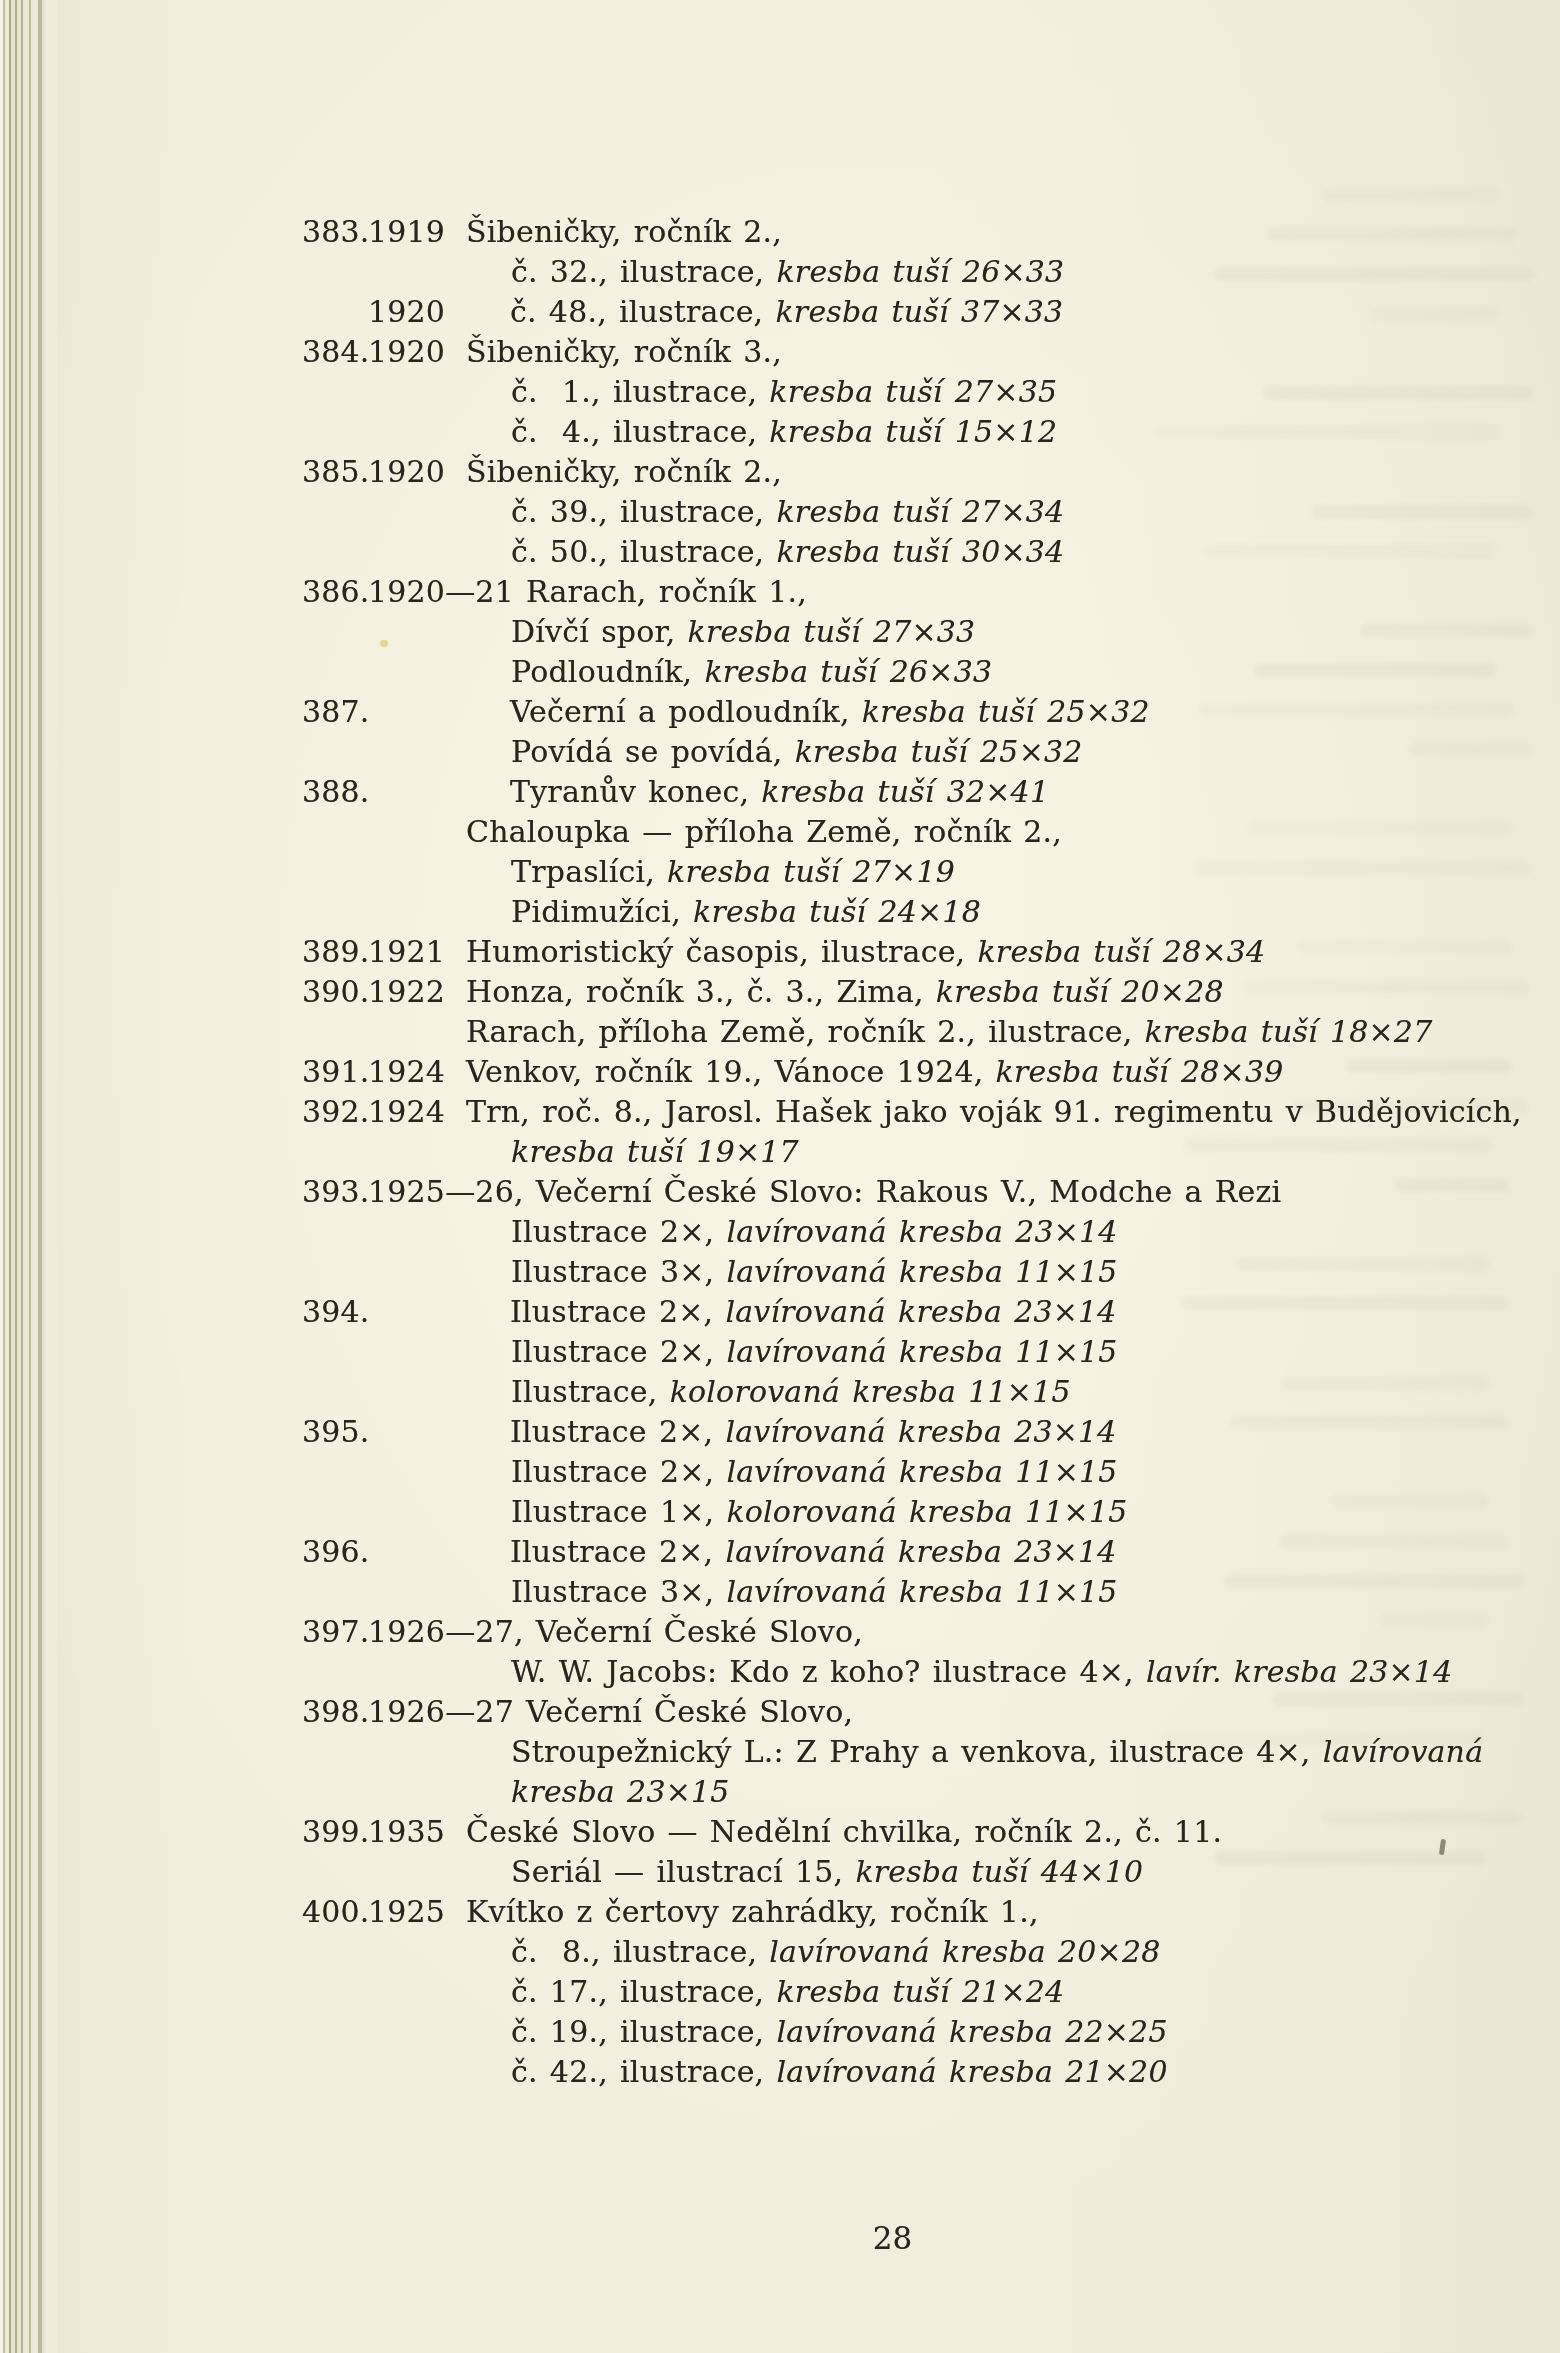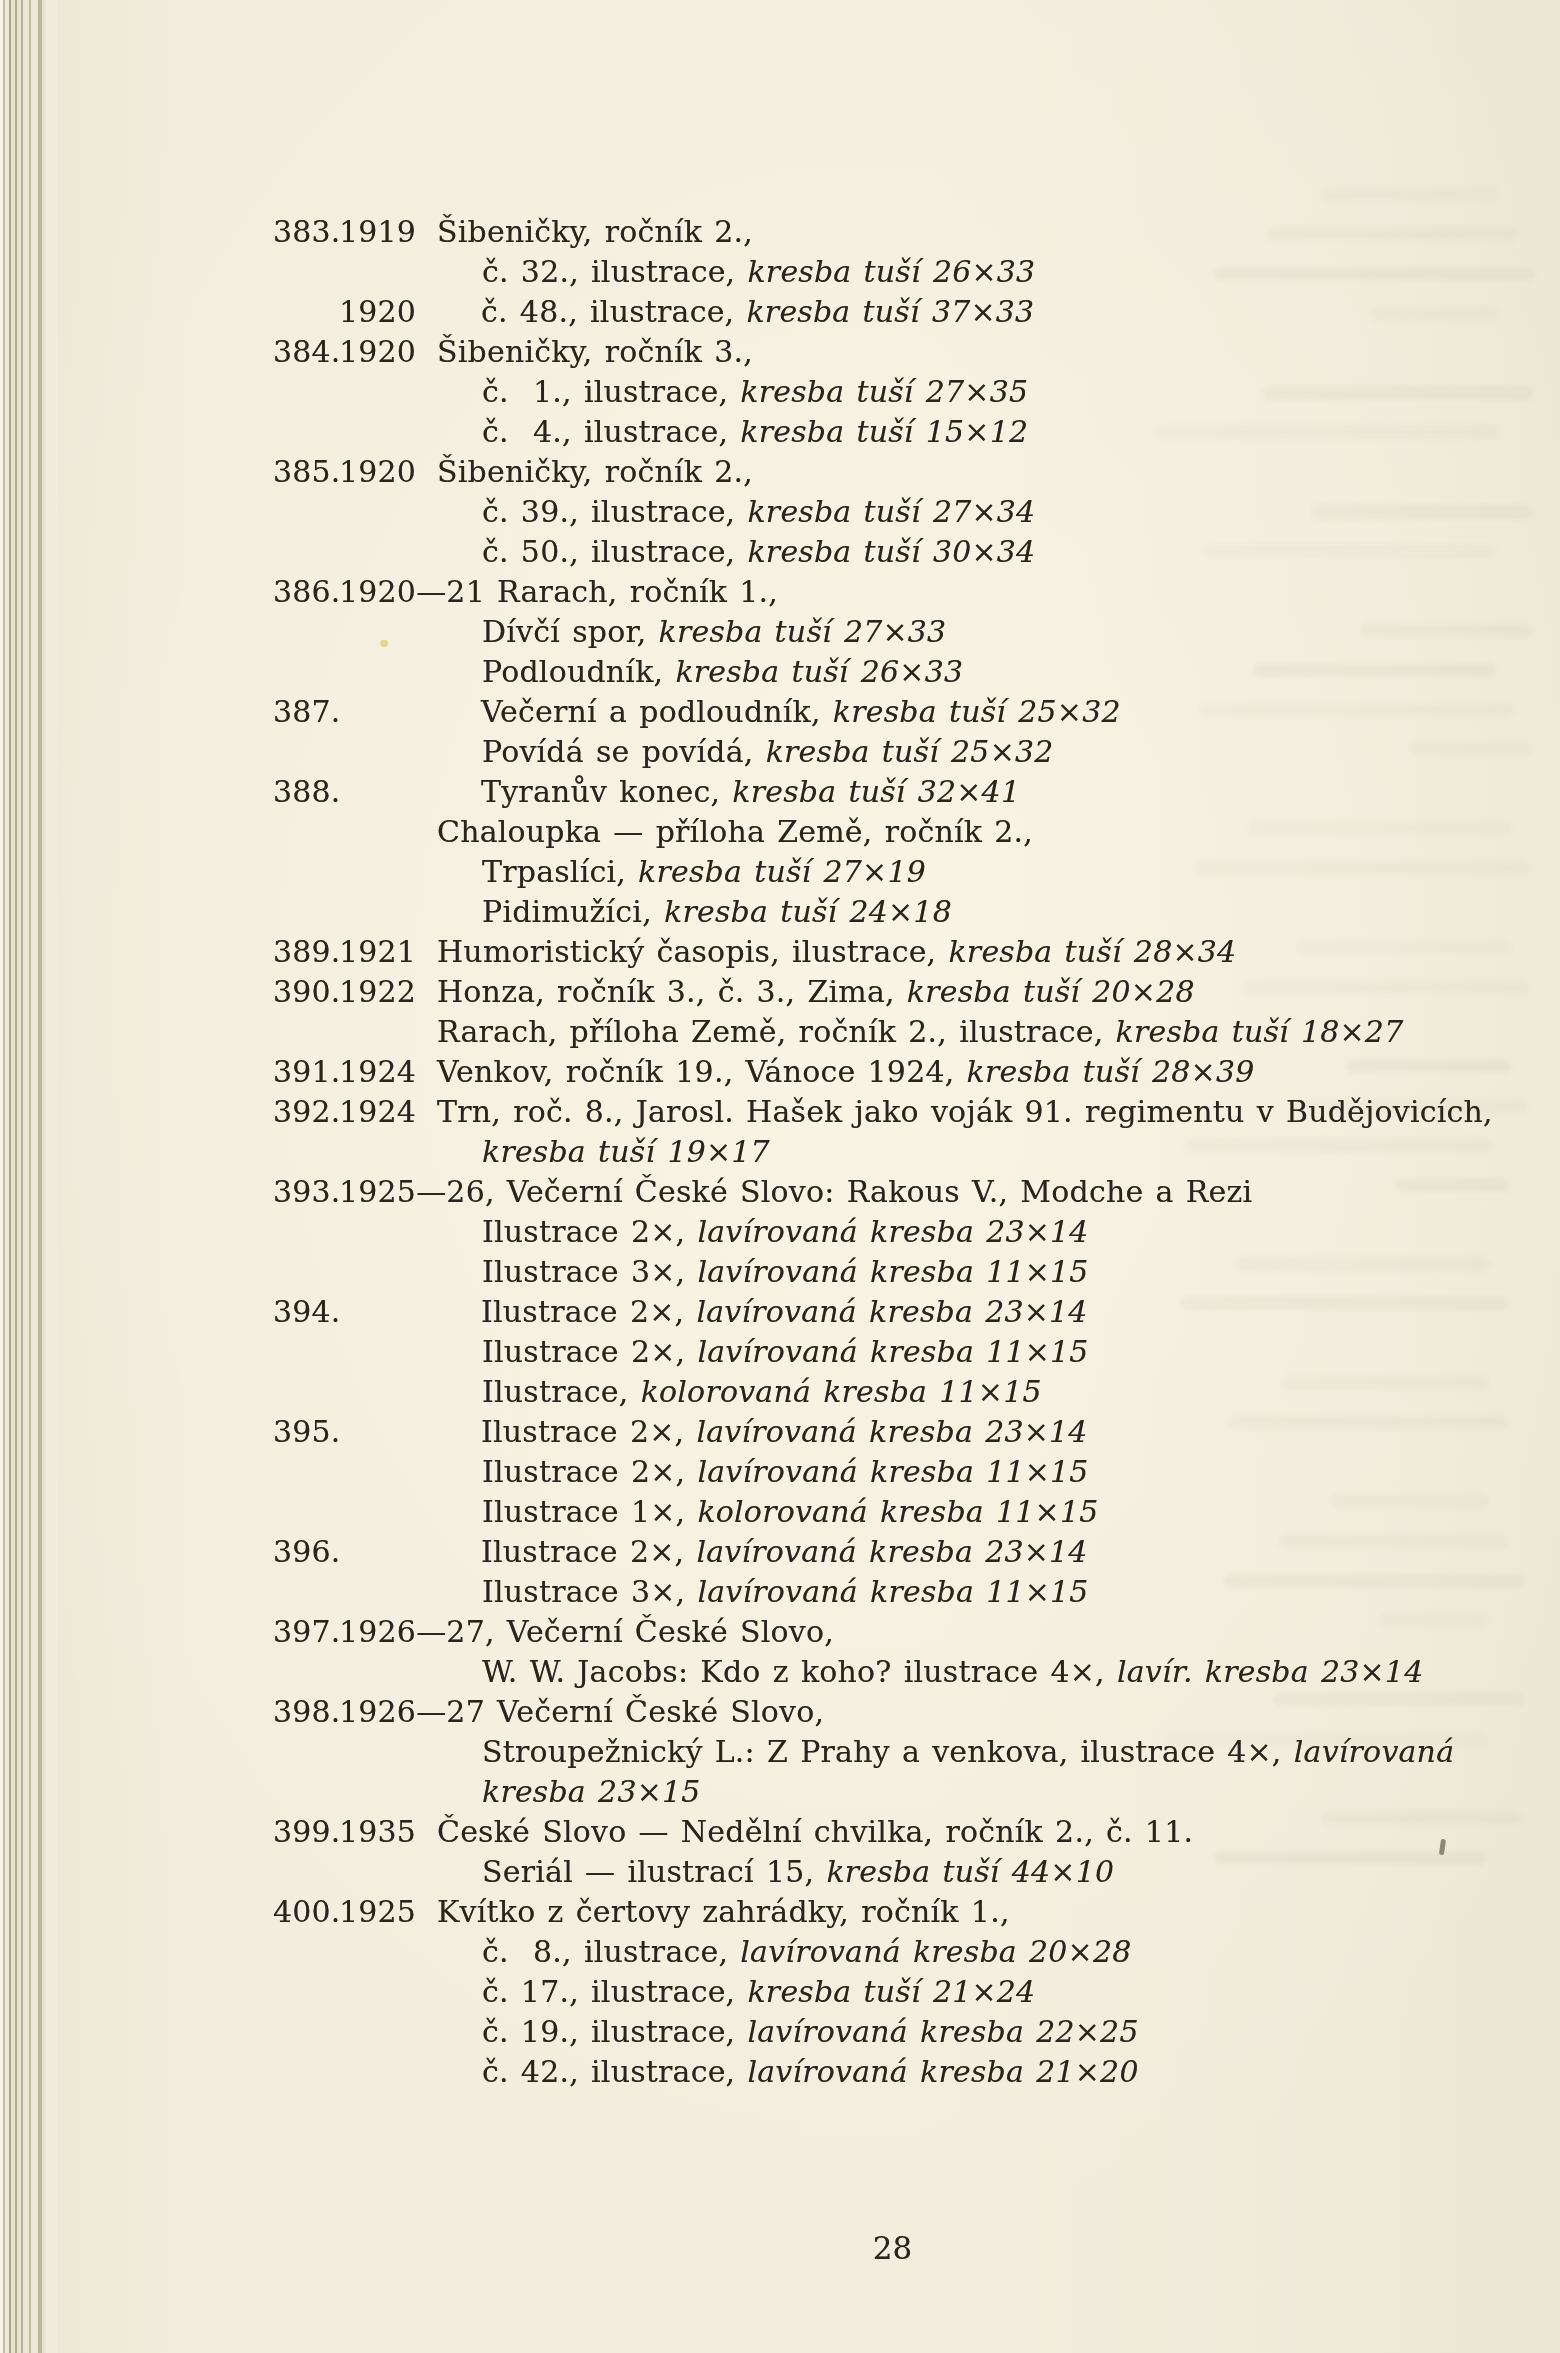--- a/index.html
+++ b/index.html
@@ -36,33 +36,32 @@
       #f1ecdb 46px,#f1ecdb 57px);
   }
   .catalog{
     position:absolute;left:273px;top:212px;width:1258px;
     font-size:30px;
     letter-spacing:0.2px;
     word-spacing:2.4px;
     text-shadow:0 0.3px 0.6px rgba(41,36,29,0.45);
     z-index:2;
   }
-  .line{height:40px;line-height:40px;white-space:pre;}
+  .line{height:40px;line-height:40px;white-space:pre;margin-left:29px;}
   .num{display:inline-block;width:66px;white-space:pre;}
   .year{display:inline-block;min-width:98px;white-space:pre;}
   .year.wide{min-width:142px;}
   .ind-title{padding-left:164px;}
   .ind-desc{padding-left:209px;}
   .it{font-style:italic;}
   .page-number{
     position:absolute;left:273px;top:2220px;width:1239px;
     text-align:center;font-size:31px;color:#29241d;
     text-shadow:0 0.3px 0.6px rgba(41,36,29,0.45);
     z-index:2;
-    margin-top:10px;
   }
   
   .bleed{position:absolute;inset:0;z-index:1;pointer-events:none;}
   .bleed-bar{
     position:absolute;height:13.7px;border-radius:6.8px;
     background:#8d9a7e;filter:blur(2.9px);
   }
   .speck-yellow{
     position:absolute;left:380px;top:640px;width:7.8px;height:6.8px;border-radius:50%;
     background:#d6be4e;opacity:0.55;z-index:2;

